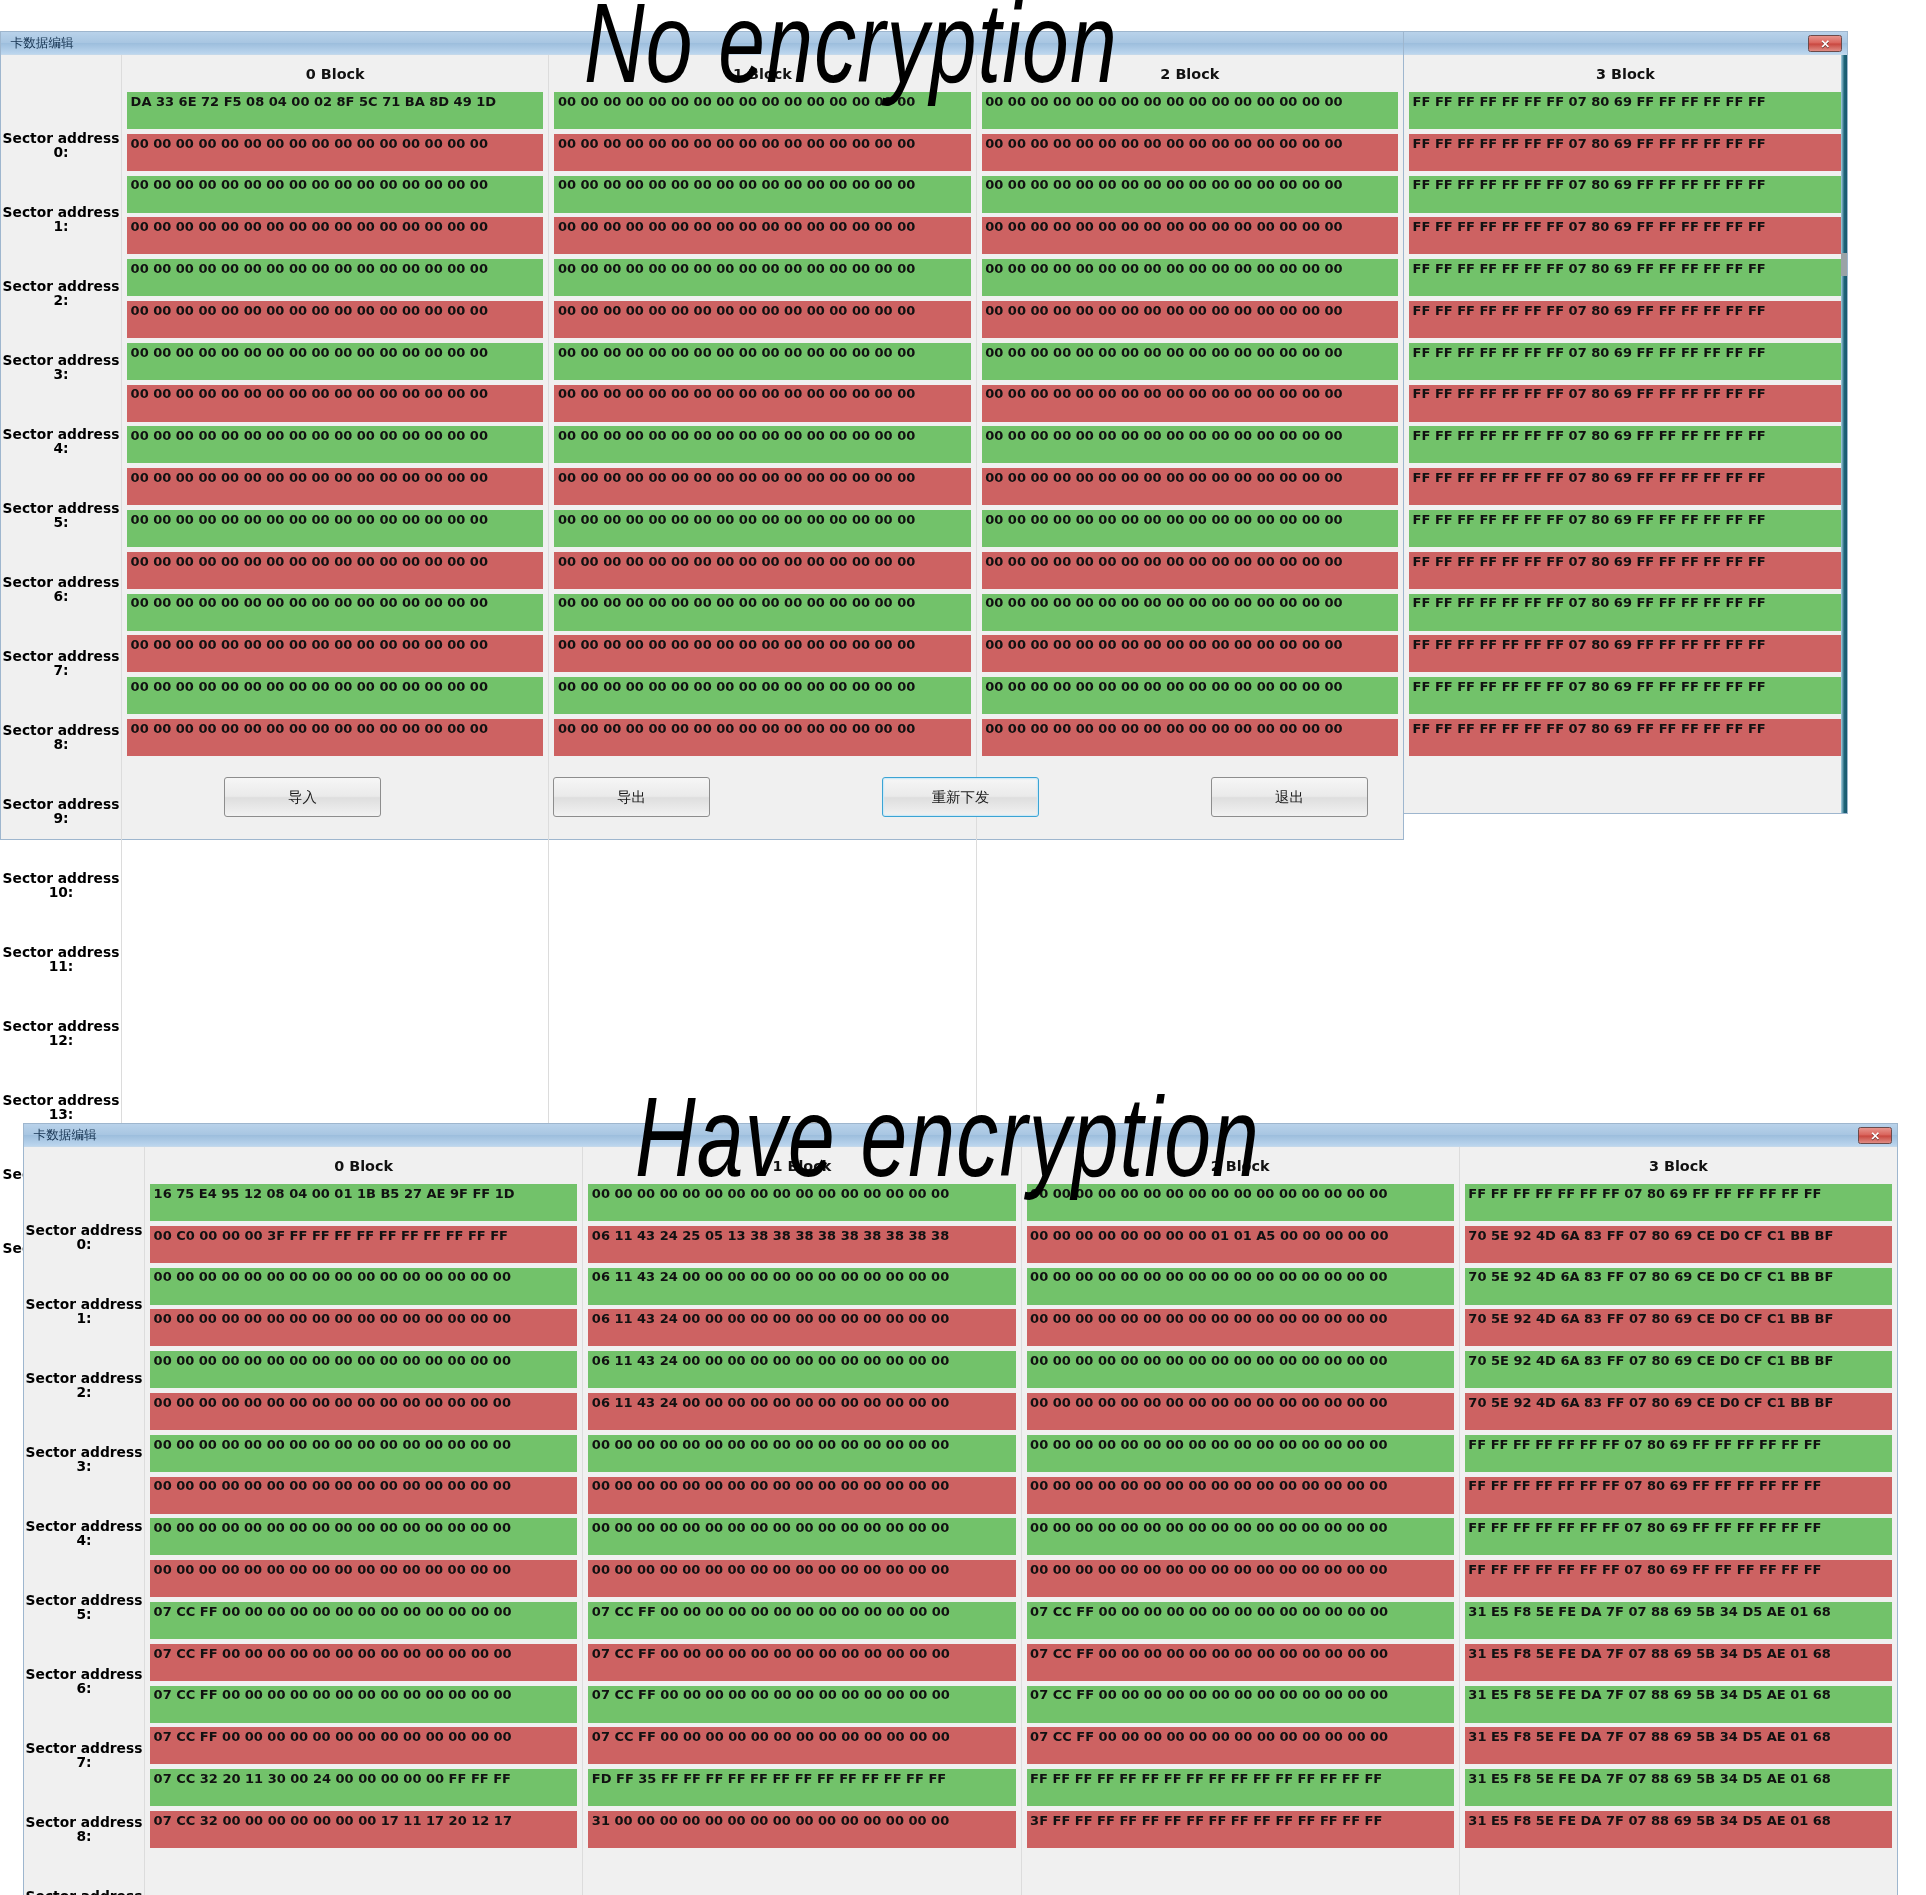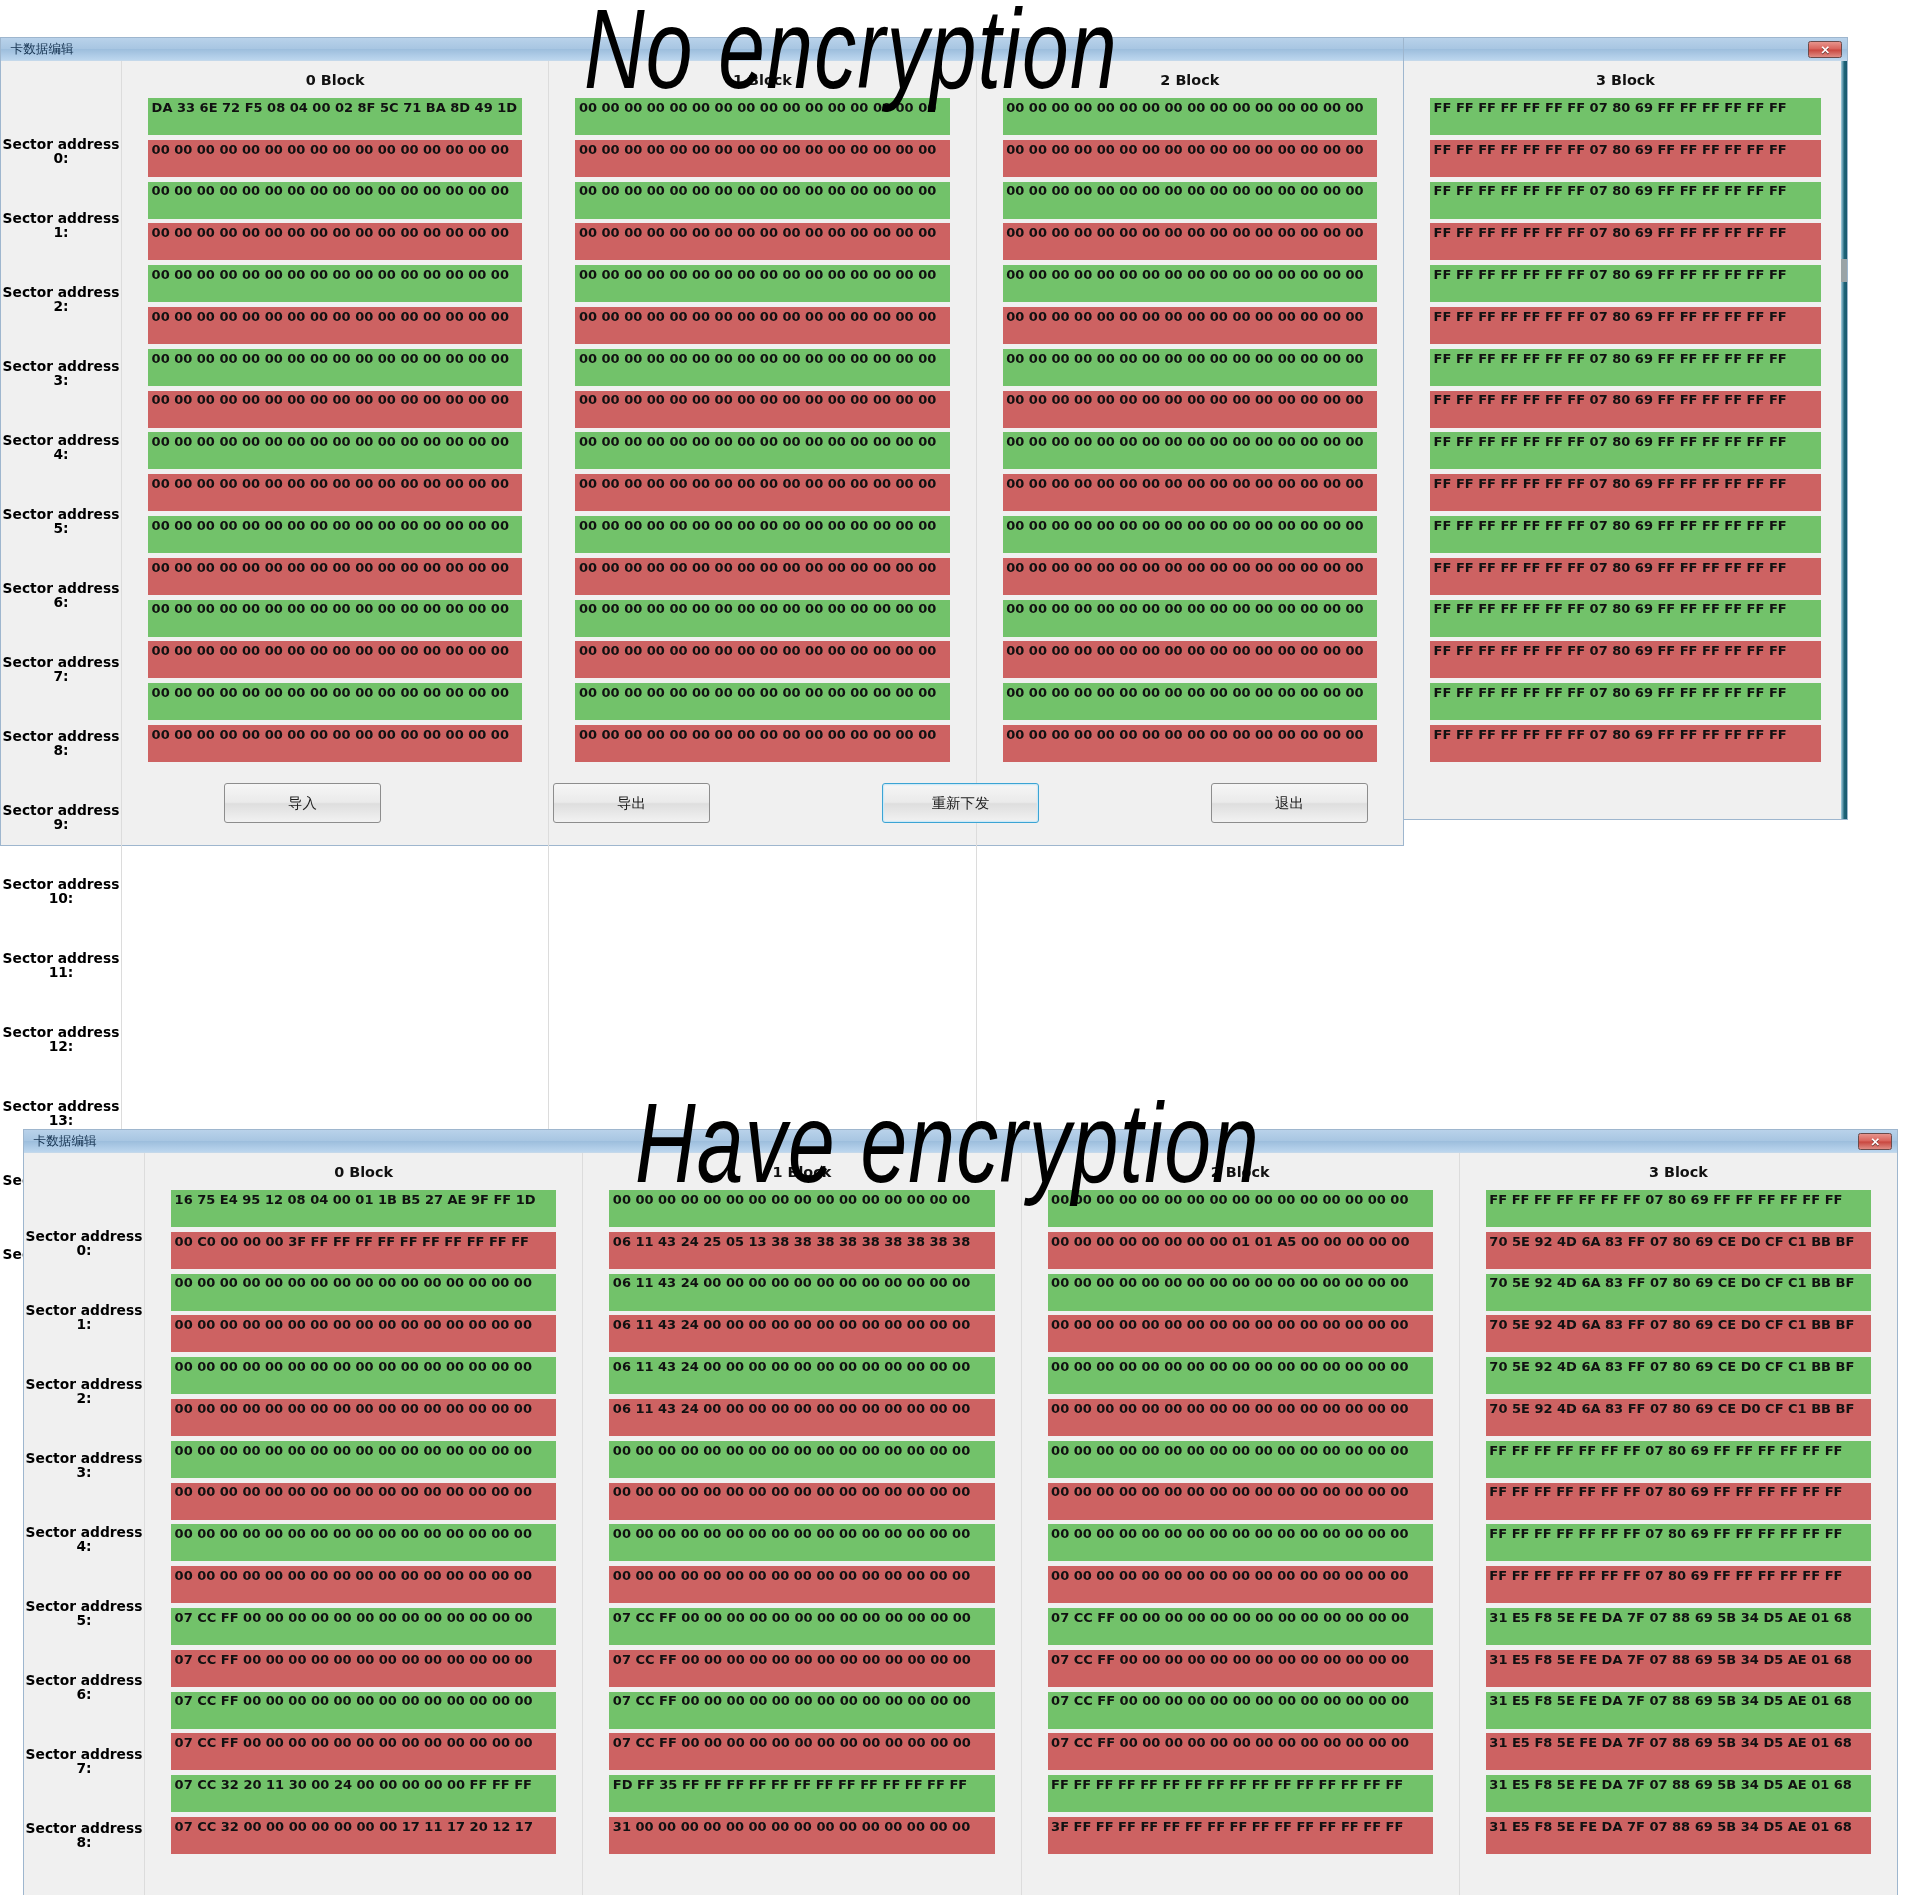--- a/index.html
+++ b/index.html
@@ -10,21 +10,20 @@
     height: 1896px;
     overflow: hidden;
     font-family: "Liberation Sans", sans-serif;
   }
 
   .page {
     position: relative;
     width: 1926px;
     height: 1700px;
     background: #ffffff;
-    margin-top: 6px;
   }
 
   
   .caption {
     position: absolute;
     font-family: "Liberation Sans", sans-serif;
     font-style: italic;
     font-weight: 300;
     color: #000000;
     white-space: nowrap;
@@ -153,21 +152,21 @@
   }
   .addr-cell .l1 { white-space: nowrap; }
   .addr-cell .l2 { white-space: nowrap; }
 
   .block-column {
     flex: 1 1 0;
     display: flex;
     flex-direction: column;
     border-left: 0.6px solid #dcdcdc;
     box-sizing: border-box;
-    padding: 0 26px;
+    padding: 0 5px;
   }
   .block-column.first { border-left: none; }
 
   .block-header {
     height: 37px;
     display: flex;
     align-items: center;
     justify-content: center;
     font-family: "DejaVu Sans", sans-serif;
     font-weight: bold;

